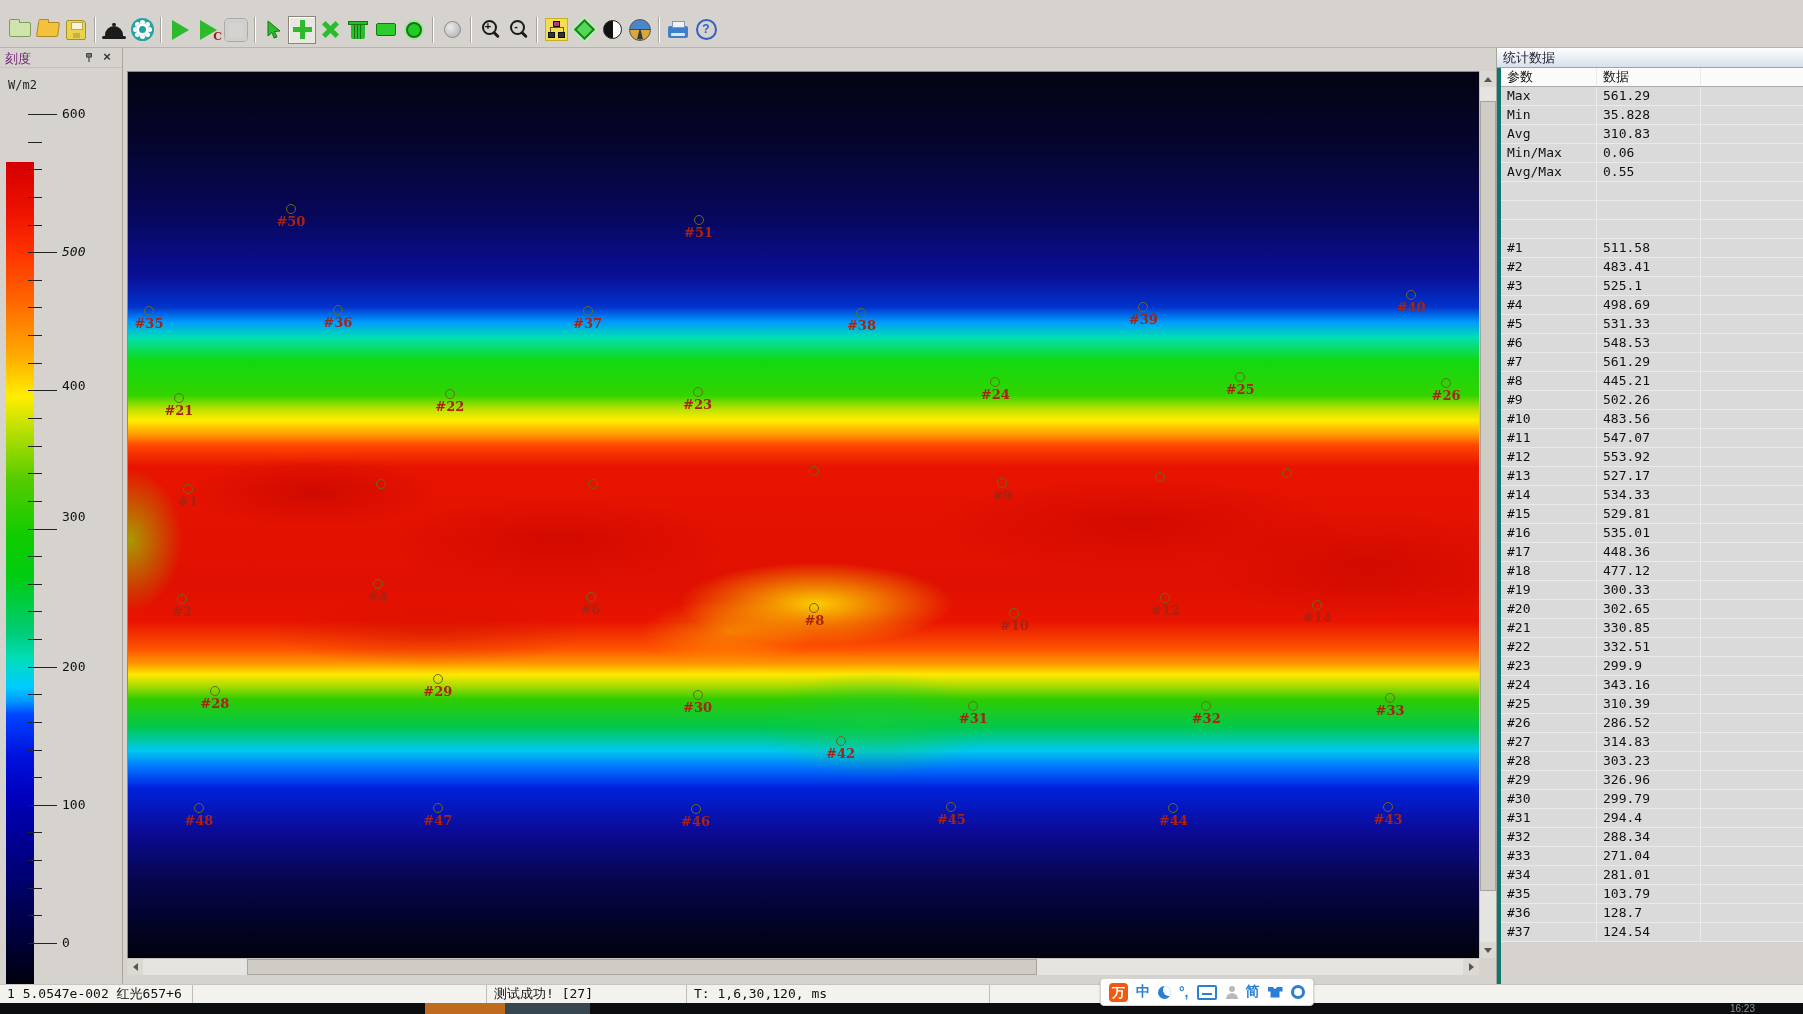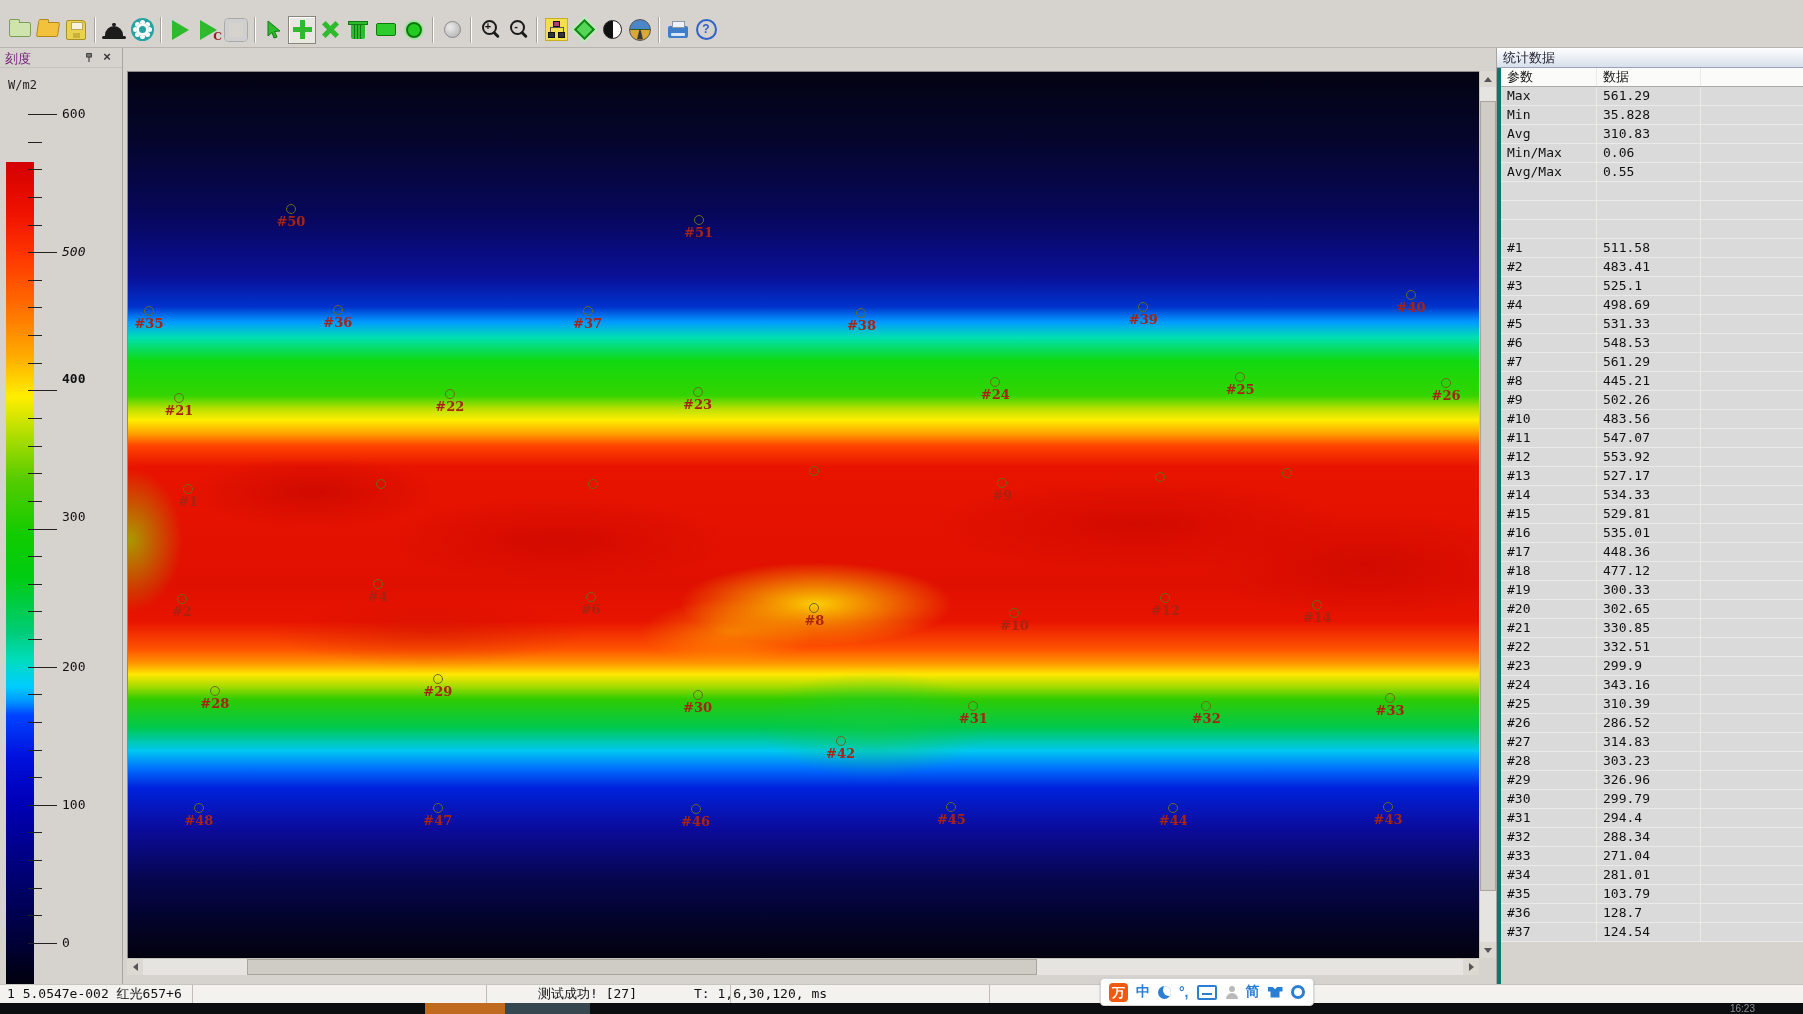--- a/index.html
+++ b/index.html
@@ -281,21 +281,21 @@
         <div class="tick" style="top: 121.267px;"></div>
         <div class="tick" style="top: 148.9px;"></div>
         <div class="tick" style="top: 176.533px;"></div>
         <div class="tick major" style="top: 204.167px;"></div>
         <div class="ticklabel" style="top: 196.167px; font-style: italic;">500</div>
         <div class="tick" style="top: 231.8px;"></div>
         <div class="tick" style="top: 259.433px;"></div>
         <div class="tick" style="top: 287.067px;"></div>
         <div class="tick" style="top: 314.7px;"></div>
         <div class="tick major" style="top: 342.333px;"></div>
-        <div class="ticklabel" style="top: 323px; font-weight: bold;">400</div>
+        <div class="ticklabel" style="top: 330px;">400</div>
         <div class="tick" style="top: 369.967px;"></div>
         <div class="tick" style="top: 397.6px;"></div>
         <div class="tick" style="top: 425.233px;"></div>
         <div class="tick" style="top: 452.867px;"></div>
         <div class="tick major" style="top: 480.5px;"></div>
         <div class="ticklabel" style="top: 461px;">300</div>
         <div class="tick" style="top: 508.133px;"></div>
         <div class="tick" style="top: 535.767px;"></div>
         <div class="tick" style="top: 563.4px;"></div>
         <div class="tick" style="top: 591.033px;"></div>
@@ -737,21 +737,21 @@
             <div class="c2">124.54</div>
             <div class="c3"></div>
           </div>
         </div>
     </div>
   </div>
 
   <div class="statusbar">
     <div class="ss" style="left:0;width:193px;">1 5.0547e-002 红光657+6</div>
     <div class="ss" style="left:193px;width:294px;"></div>
-    <div class="ss" style="left:487px;width:200px;margin-left:44px;">测试成功! [27]</div>
+    <div class="ss" style="left:487px;width:200px;">测试成功! [27]</div>
     <div class="ss" style="left:687px;width:303px;">T: 1,6,30,120, ms</div>
   </div>
 
   <div class="ime">
     <span class="imeLogo">万</span>
     <span class="imeTxt">中</span>
     <span class="imeMoon"></span>
     <span class="imeTxt">°,</span>
     <span class="imeKbd"></span>
     <span class="imeUser"></span>

